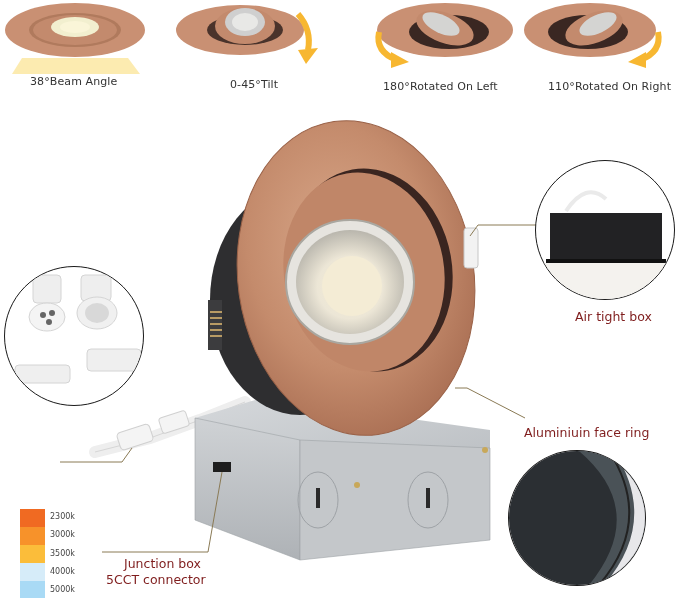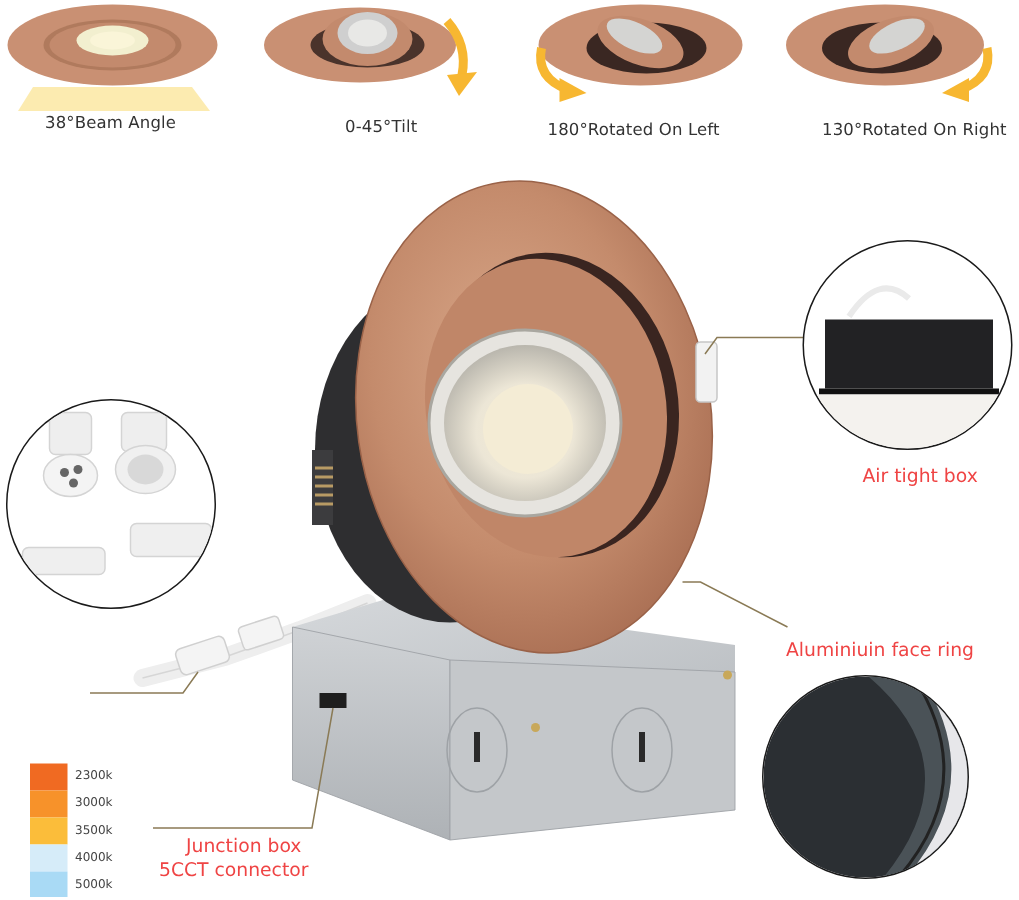--- a/index.html
+++ b/index.html
@@ -1,20 +1,20 @@
 <!DOCTYPE html>
 <html><head>
 <meta charset="utf-8">
 <style>
   html, body { margin:0; padding:0; background:#ffffff; }
   body { width:679px; height:600px; position:relative; overflow:hidden;
          font-family:"DejaVu Sans", "Liberation Sans", sans-serif; color:#2a2a2a; }
   .abs { position:absolute; }
   .caption { position:absolute; font-size:11px; color:#333; white-space:nowrap; letter-spacing:0.1px; }
-  .label { position:absolute; font-size:12.5px; color:#ef4444; line-height:16px; }
+  .label { position:absolute; font-size:12.5px; color:#7f1d1d; line-height:16px; }
   .inset { position:absolute; border-radius:50%; border:1px solid #1a1a1a; overflow:hidden; background:#fff; }
   .swatch { position:absolute; left:20px; width:25px; }
   .swatch-label { position:absolute; left:50px; font-size:8px; color:#444; }
 </style>
 </head>
 <body>
 
 <div class="abs" style="left:0;top:0;width:170px;height:95px;">
   <svg width="170" height="80">
     <polygon points="22,58 128,58 140,74 12,74" fill="#fbe7a2" opacity="0.85"></polygon>
@@ -33,42 +33,42 @@
     <ellipse cx="75" cy="30" rx="38" ry="15" fill="#4a332b"></ellipse>
     <ellipse cx="75" cy="26" rx="30" ry="18" fill="#c38a6d"></ellipse>
     <ellipse cx="75" cy="22" rx="20" ry="14" fill="#cfcfcf"></ellipse>
     <ellipse cx="75" cy="22" rx="13" ry="9" fill="#e8e8e6"></ellipse>
     <path d="M128,14 Q142,30 138,50" stroke="#f7b731" stroke-width="6" fill="none"></path>
     <polygon points="128,50 148,48 136,64" fill="#f7b731"></polygon>
   </svg>
   <div class="caption" style="left:60px;top:78px;">0-45°Tilt</div>
 </div>
 
-<div class="abs" style="left:339px;top:0;width:170px;height:95px;">
+<div class="abs" style="left:357px;top:0;width:170px;height:95px;">
   <svg width="170" height="80">
     <ellipse cx="88" cy="30" rx="68" ry="27" fill="#c99073"></ellipse>
     <ellipse cx="92" cy="32" rx="40" ry="17" fill="#3a2722"></ellipse>
     <ellipse cx="88" cy="28" rx="30" ry="15" transform="rotate(20 88 28)" fill="#c38a6d"></ellipse>
     <ellipse cx="84" cy="24" rx="20" ry="9" transform="rotate(25 84 24)" fill="#d4d4d2"></ellipse>
     <path d="M22,32 Q18,52 40,60" stroke="#f7b731" stroke-width="6" fill="none"></path>
     <polygon points="34,52 52,62 34,68" fill="#f7b731"></polygon>
   </svg>
   <div class="caption" style="left:26px;top:80px;">180°Rotated On Left</div>
 </div>
 
 <div class="abs" style="left:510px;top:0;width:169px;height:95px;">
   <svg width="169" height="80">
     <ellipse cx="80" cy="30" rx="66" ry="27" fill="#c99073"></ellipse>
     <ellipse cx="78" cy="32" rx="40" ry="17" fill="#3a2722"></ellipse>
     <ellipse cx="84" cy="28" rx="30" ry="15" transform="rotate(-20 84 28)" fill="#c38a6d"></ellipse>
     <ellipse cx="88" cy="24" rx="20" ry="9" transform="rotate(-25 88 24)" fill="#d4d4d2"></ellipse>
     <path d="M148,32 Q152,52 130,60" stroke="#f7b731" stroke-width="6" fill="none"></path>
     <polygon points="136,52 118,62 136,68" fill="#f7b731"></polygon>
   </svg>
-  <div class="caption" style="left:38px;top:80px;">130°Rotated On Right</div>
+  <div class="caption" style="left:38px;top:80px;">110°Rotated On Right</div>
 </div>
 
 <svg class="abs" style="left:0;top:0;" width="679" height="600">
   <defs>
     <radialGradient id="ringGrad" cx="45%" cy="40%" r="65%">
       <stop offset="0%" stop-color="#d9a88a"></stop>
       <stop offset="60%" stop-color="#c48b6c"></stop>
       <stop offset="100%" stop-color="#a86d52"></stop>
     </radialGradient>
     <radialGradient id="lensGrad" cx="50%" cy="55%" r="55%">

